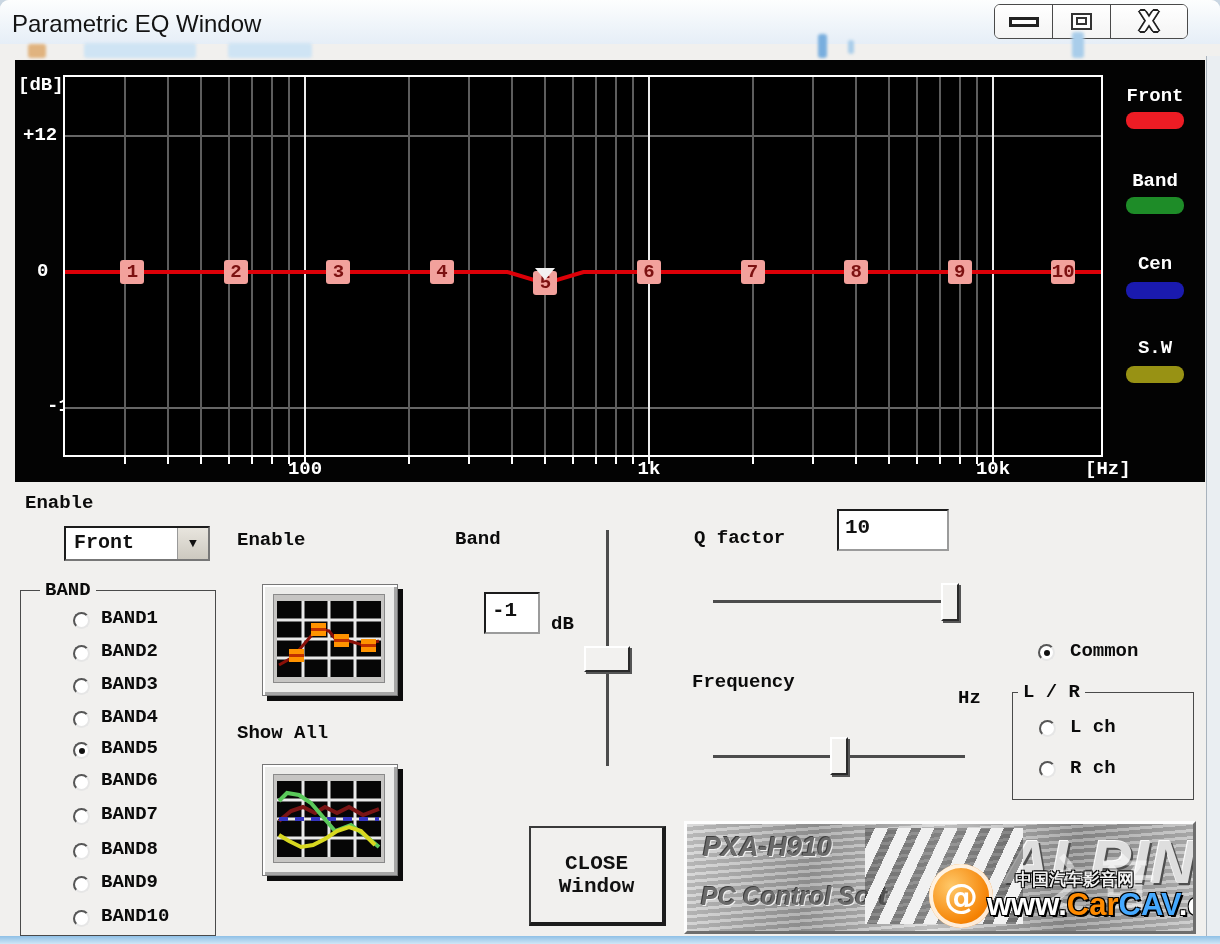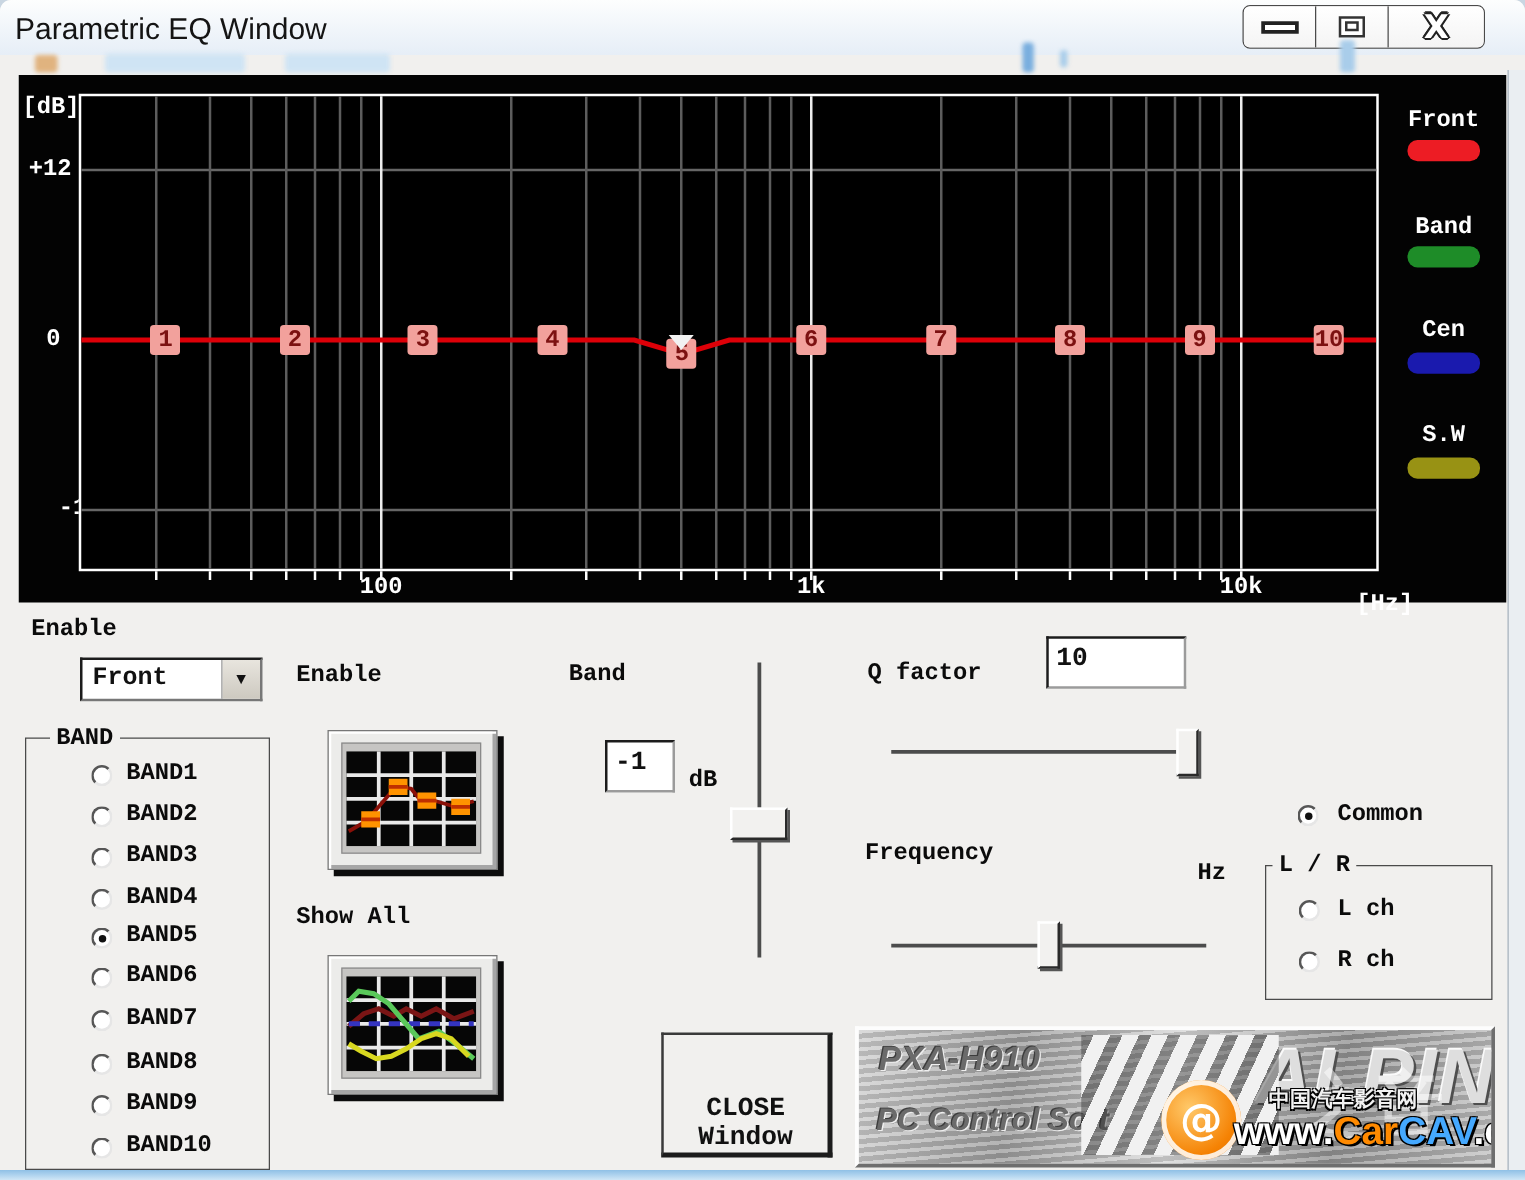--- a/index.html
+++ b/index.html
@@ -152,21 +152,21 @@
         <div class="band-marker" style="left: 572px; top: 183px; background: rgb(242, 161, 156); color: rgb(124, 17, 17); position: absolute;">6</div>
         <div class="band-marker" style="left: 675.554px; top: 183px; background: rgb(242, 161, 156); color: rgb(124, 17, 17); position: absolute;">7</div>
         <div class="band-marker" style="left: 779.109px; top: 183px; background: rgb(242, 161, 156); color: rgb(124, 17, 17); position: absolute;">8</div>
         <div class="band-marker" style="left: 882.663px; top: 183px; background: rgb(242, 161, 156); color: rgb(124, 17, 17); position: absolute;">9</div>
         <div class="band-marker" style="left: 986.217px; top: 183px; background: rgb(242, 161, 156); color: rgb(124, 17, 17); position: absolute;">10</div>
       </div>
 
     <div class="white-lbl" style="left:290px;top:398px;transform:translateX(-50%);">100</div>
     <div class="white-lbl" style="left:634px;top:398px;transform:translateX(-50%);">1k</div>
     <div class="white-lbl" style="left:978px;top:398px;transform:translateX(-50%);">10k</div>
-    <div class="white-lbl" style="left:1070px;top:412px;text-align:center;">[Hz]</div>
+    <div class="white-lbl" style="left:1070px;top:398px;text-align:center;">[Hz]</div>
 
     <div id="legend"></div>
   <div style="left: 109.13px; top: 397px; width: 2px; height: 7px; background: rgb(255, 255, 255); position: absolute;"></div>
       <div style="left: 152.109px; top: 397px; width: 2px; height: 7px; background: rgb(255, 255, 255); position: absolute;"></div>
       <div style="left: 185.446px; top: 397px; width: 2px; height: 7px; background: rgb(255, 255, 255); position: absolute;"></div>
       <div style="left: 212.684px; top: 397px; width: 2px; height: 7px; background: rgb(255, 255, 255); position: absolute;"></div>
       <div style="left: 235.714px; top: 397px; width: 2px; height: 7px; background: rgb(255, 255, 255); position: absolute;"></div>
       <div style="left: 255.663px; top: 397px; width: 2px; height: 7px; background: rgb(255, 255, 255); position: absolute;"></div>
       <div style="left: 273.259px; top: 397px; width: 2px; height: 7px; background: rgb(255, 255, 255); position: absolute;"></div>
       <div style="left: 392.554px; top: 397px; width: 2px; height: 7px; background: rgb(255, 255, 255); position: absolute;"></div>
@@ -293,21 +293,21 @@
   <div class="gb-legend" style="left:1018px;top:681px;">L / R</div>
   <div>
     <div class="radio" style="left:1039px;top:720px;"></div>
     <div class="lbl" style="left:1070px;top:716px;">L ch</div>
   </div>
   <div>
     <div class="radio" style="left:1039px;top:761px;"></div>
     <div class="lbl" style="left:1070px;top:757px;">R ch</div>
   </div>
 
-  <div class="push-btn" style="left:529px;top:826px;width:137px;height:100px;flex-direction:column;font-size:21px;border-right-width:4px;border-bottom-width:4px;border-top:2px solid #3a3a3a;border-left:2px solid #3a3a3a;justify-content:flex-end;">
+  <div class="push-btn" style="left:529px;top:826px;width:137px;height:100px;flex-direction:column;font-size:21px;border-right-width:4px;border-bottom-width:4px;border-top:2px solid #3a3a3a;border-left:2px solid #3a3a3a;">
     <div>CLOSE</div>
     <div>Window</div>
   </div>
 
   <div id="banner">
     <div id="banner-streaks"></div>
     <div class="emboss" style="left:16px;top:8px;font-size:27px;font-family:'Liberation Sans',sans-serif;">PXA-H910</div>
     <div class="emboss" style="left:14px;top:58px;font-size:25px;font-family:'Liberation Sans',sans-serif;">PC Control Soft</div>
     <div id="alpine-brand">ALPINE</div>
     <div id="alpine-slashes"></div>

